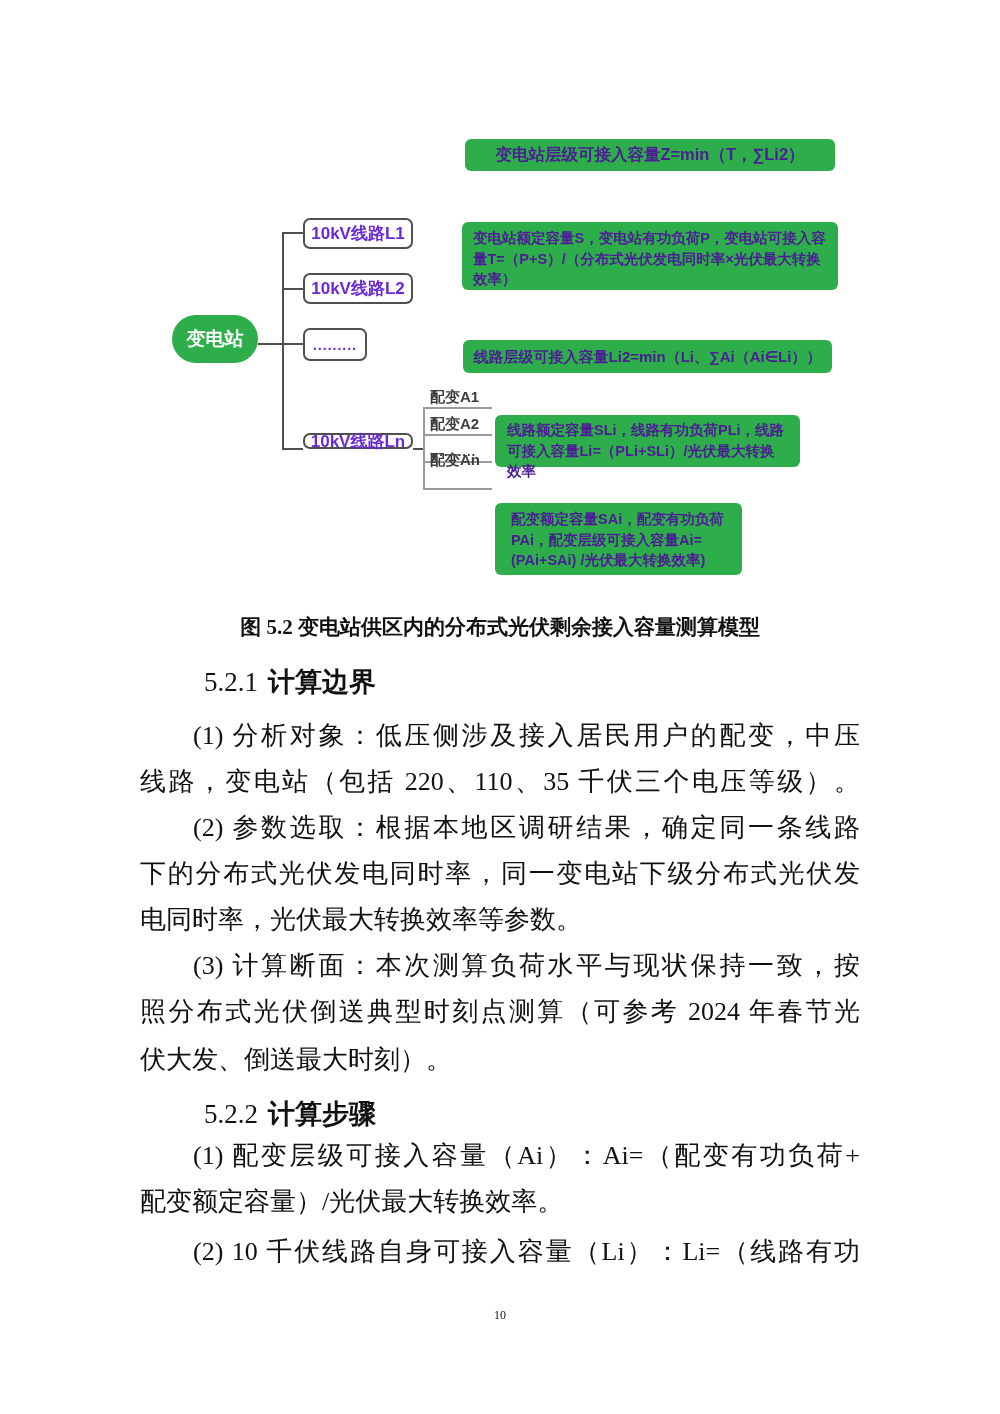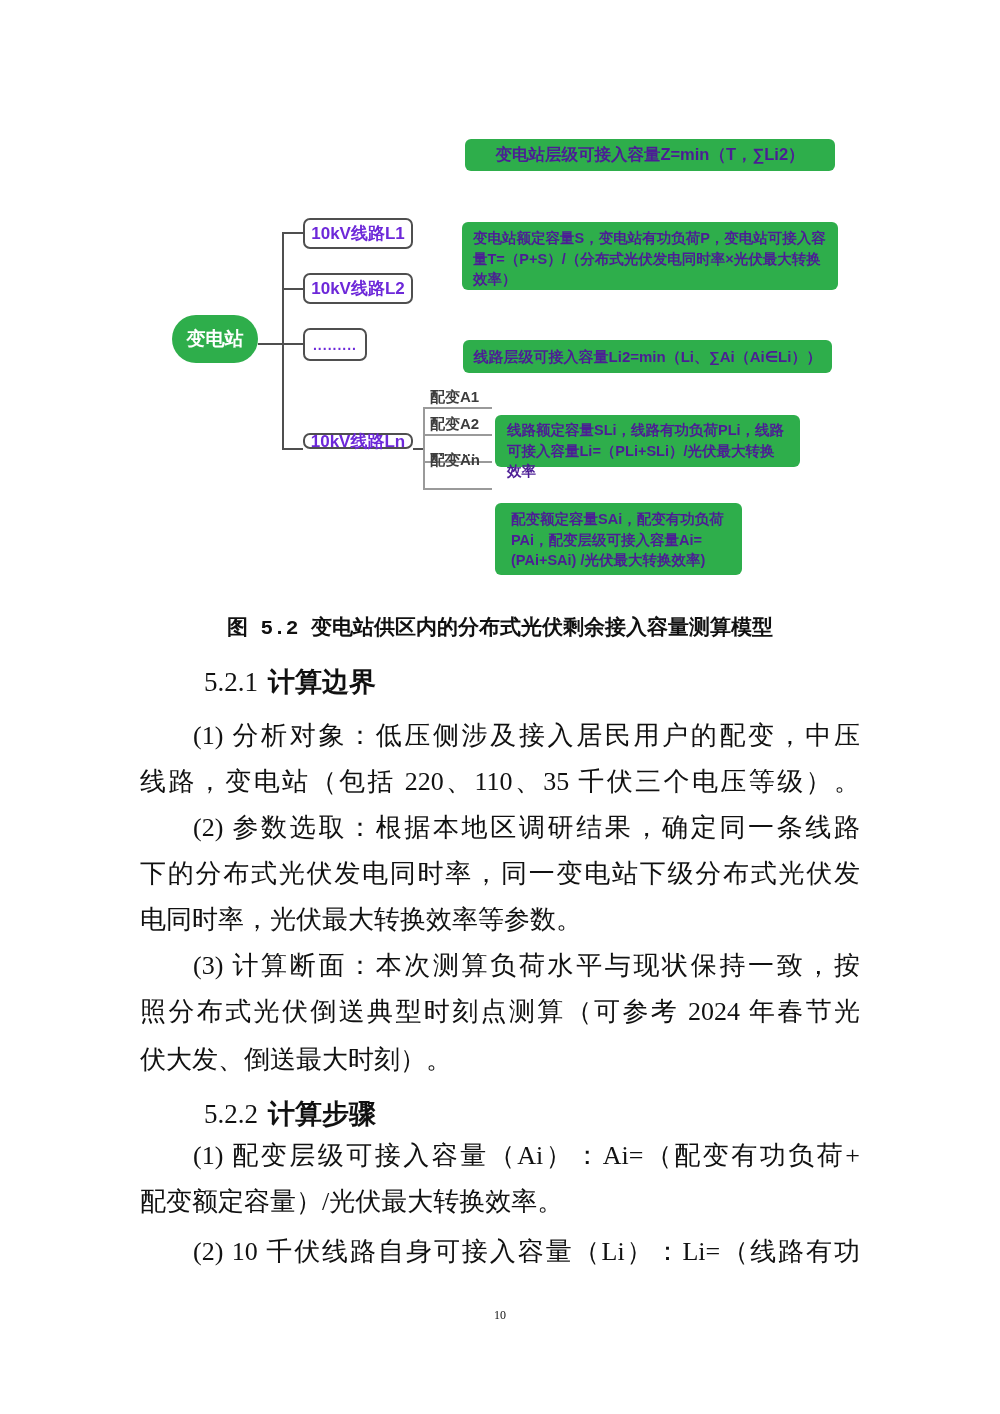--- a/index.html
+++ b/index.html
@@ -61,21 +61,21 @@
 
   .tlabel {
     position: absolute; left: 430px; width: 64px; height: 18px;
     color: #3d3d3d; font-family: "Liberation Sans", "DejaVu Sans", sans-serif;
     font-weight: bold; font-size: 15px; line-height: 18px;
   }
 
   
   .caption {
     position: absolute; left: 0; top: 613px; width: 1000px;
-    text-align: center; font-weight: bold; font-size: 21px; color: #111; font-family: Liberation Mono, monospace;
+    text-align: center; font-weight: bold; font-size: 21px; color: #111;
   }
   .sec { position: absolute; left: 204px; font-size: 27px; color: #111; white-space: nowrap; }
   .sec .num { font-family: "Liberation Serif", "DejaVu Serif", serif; font-weight: normal; }
   .sec .ttl { font-family: "Liberation Sans", "DejaVu Sans", sans-serif; font-weight: bold; margin-left: 10px; }
   .h1 { top: 664px; }
   .h2 { top: 1096px; text-align: center; }
 
   .bline {
     position: absolute; left: 140px; width: 720px; height: 46px;
     font-size: 26px; line-height: 36px; color: #111;

